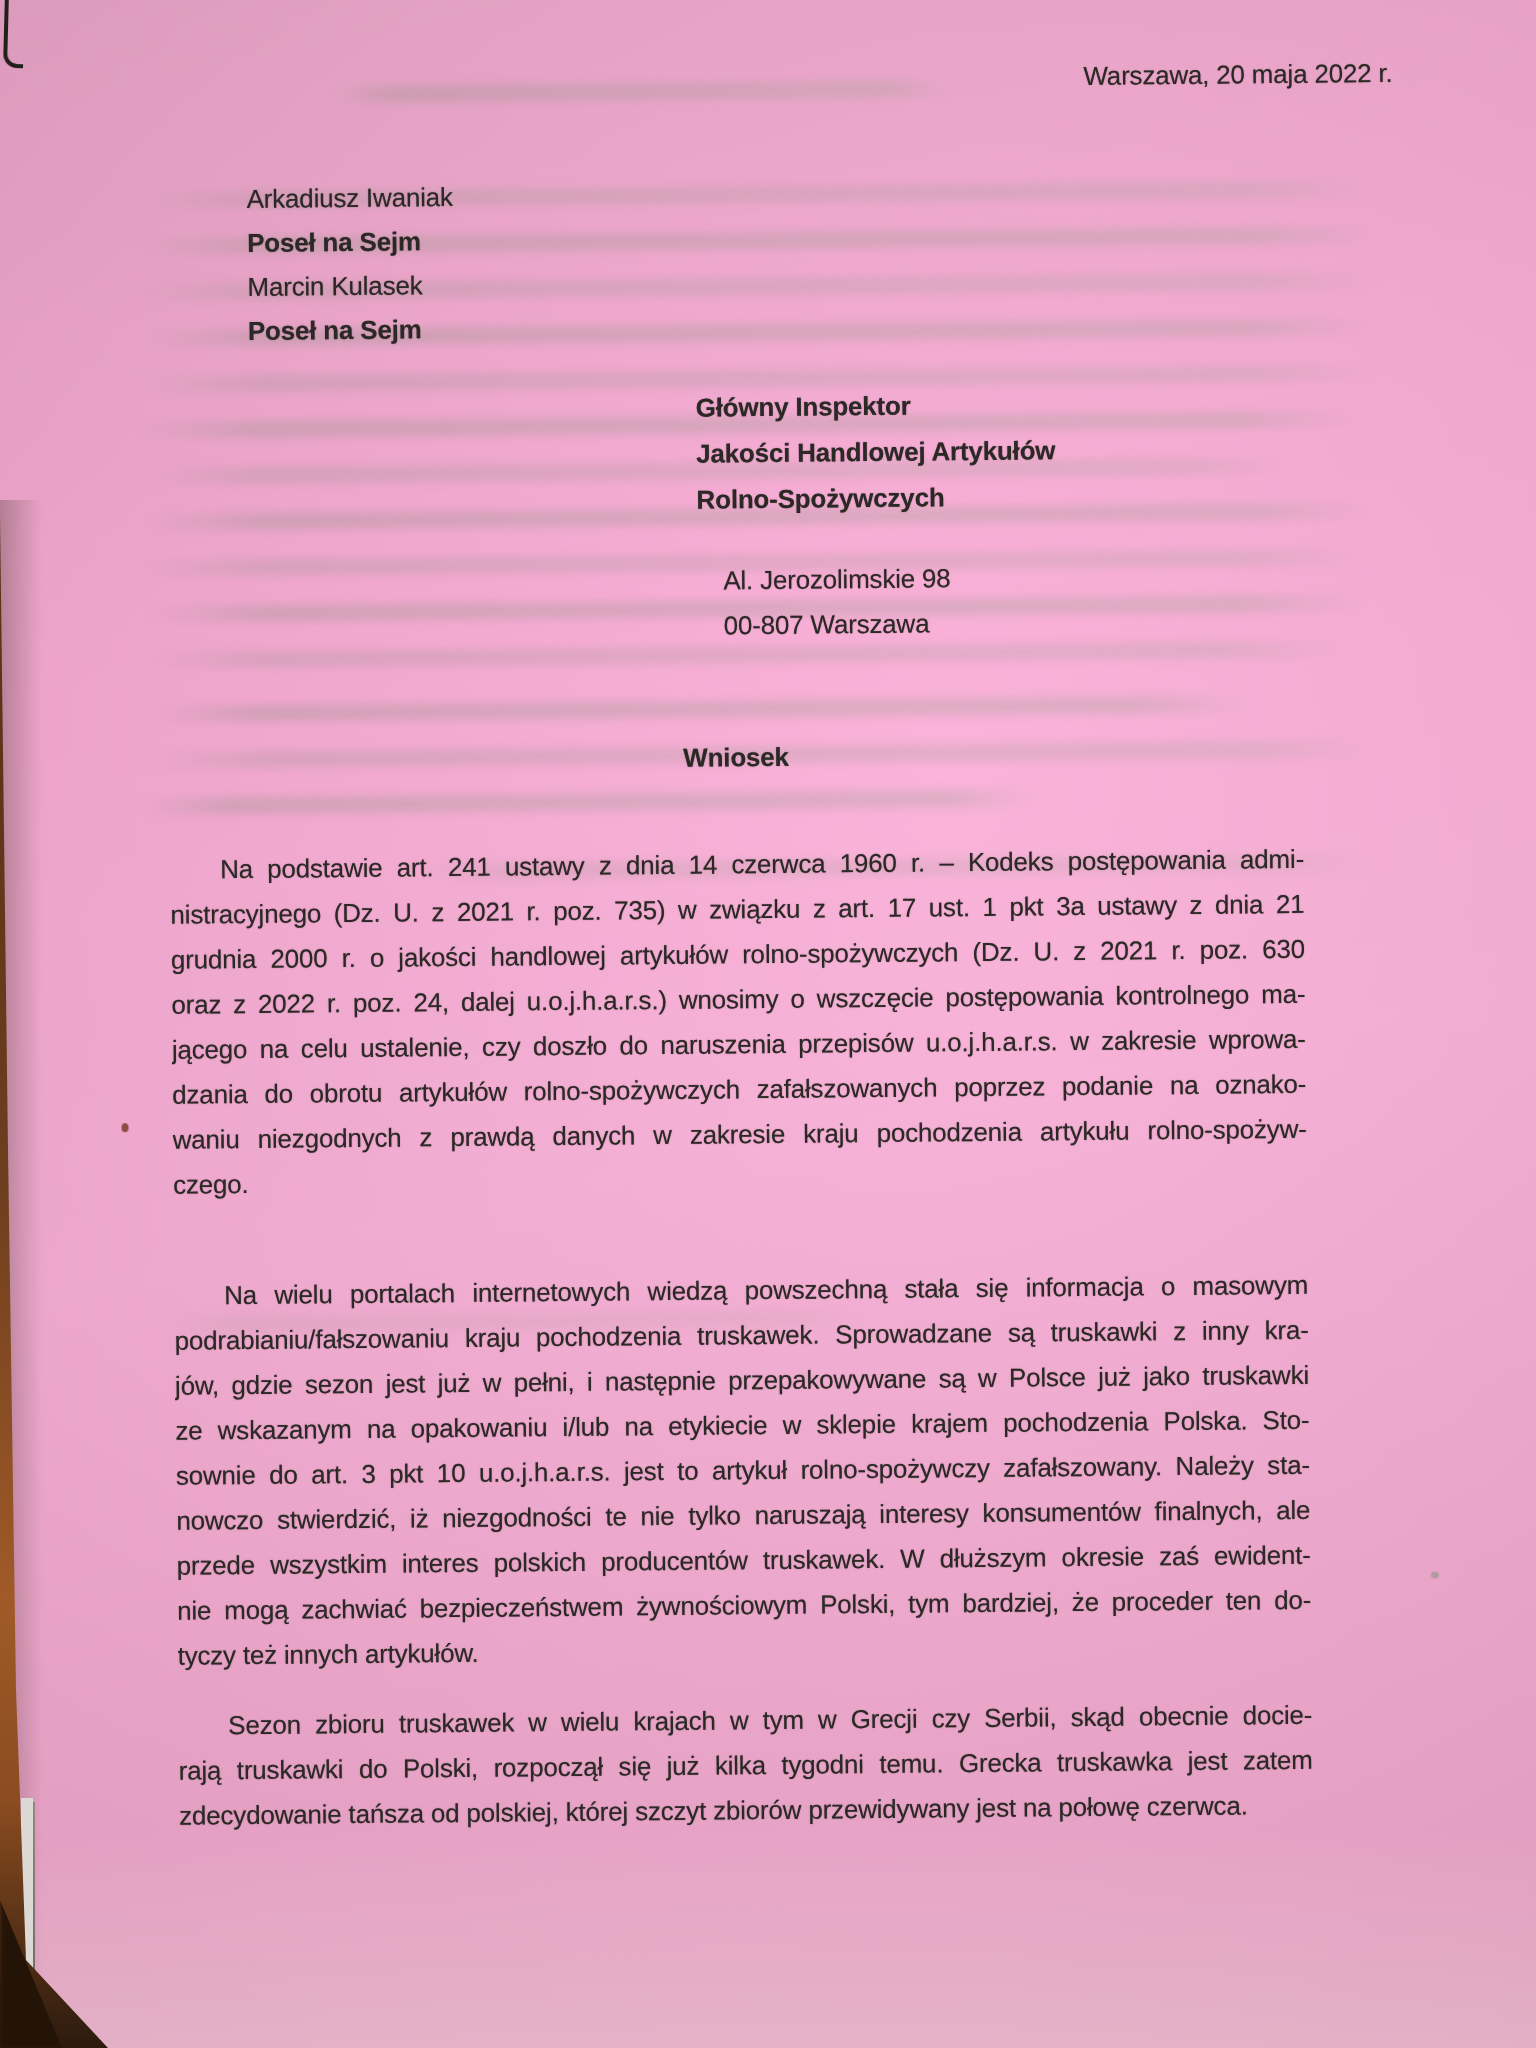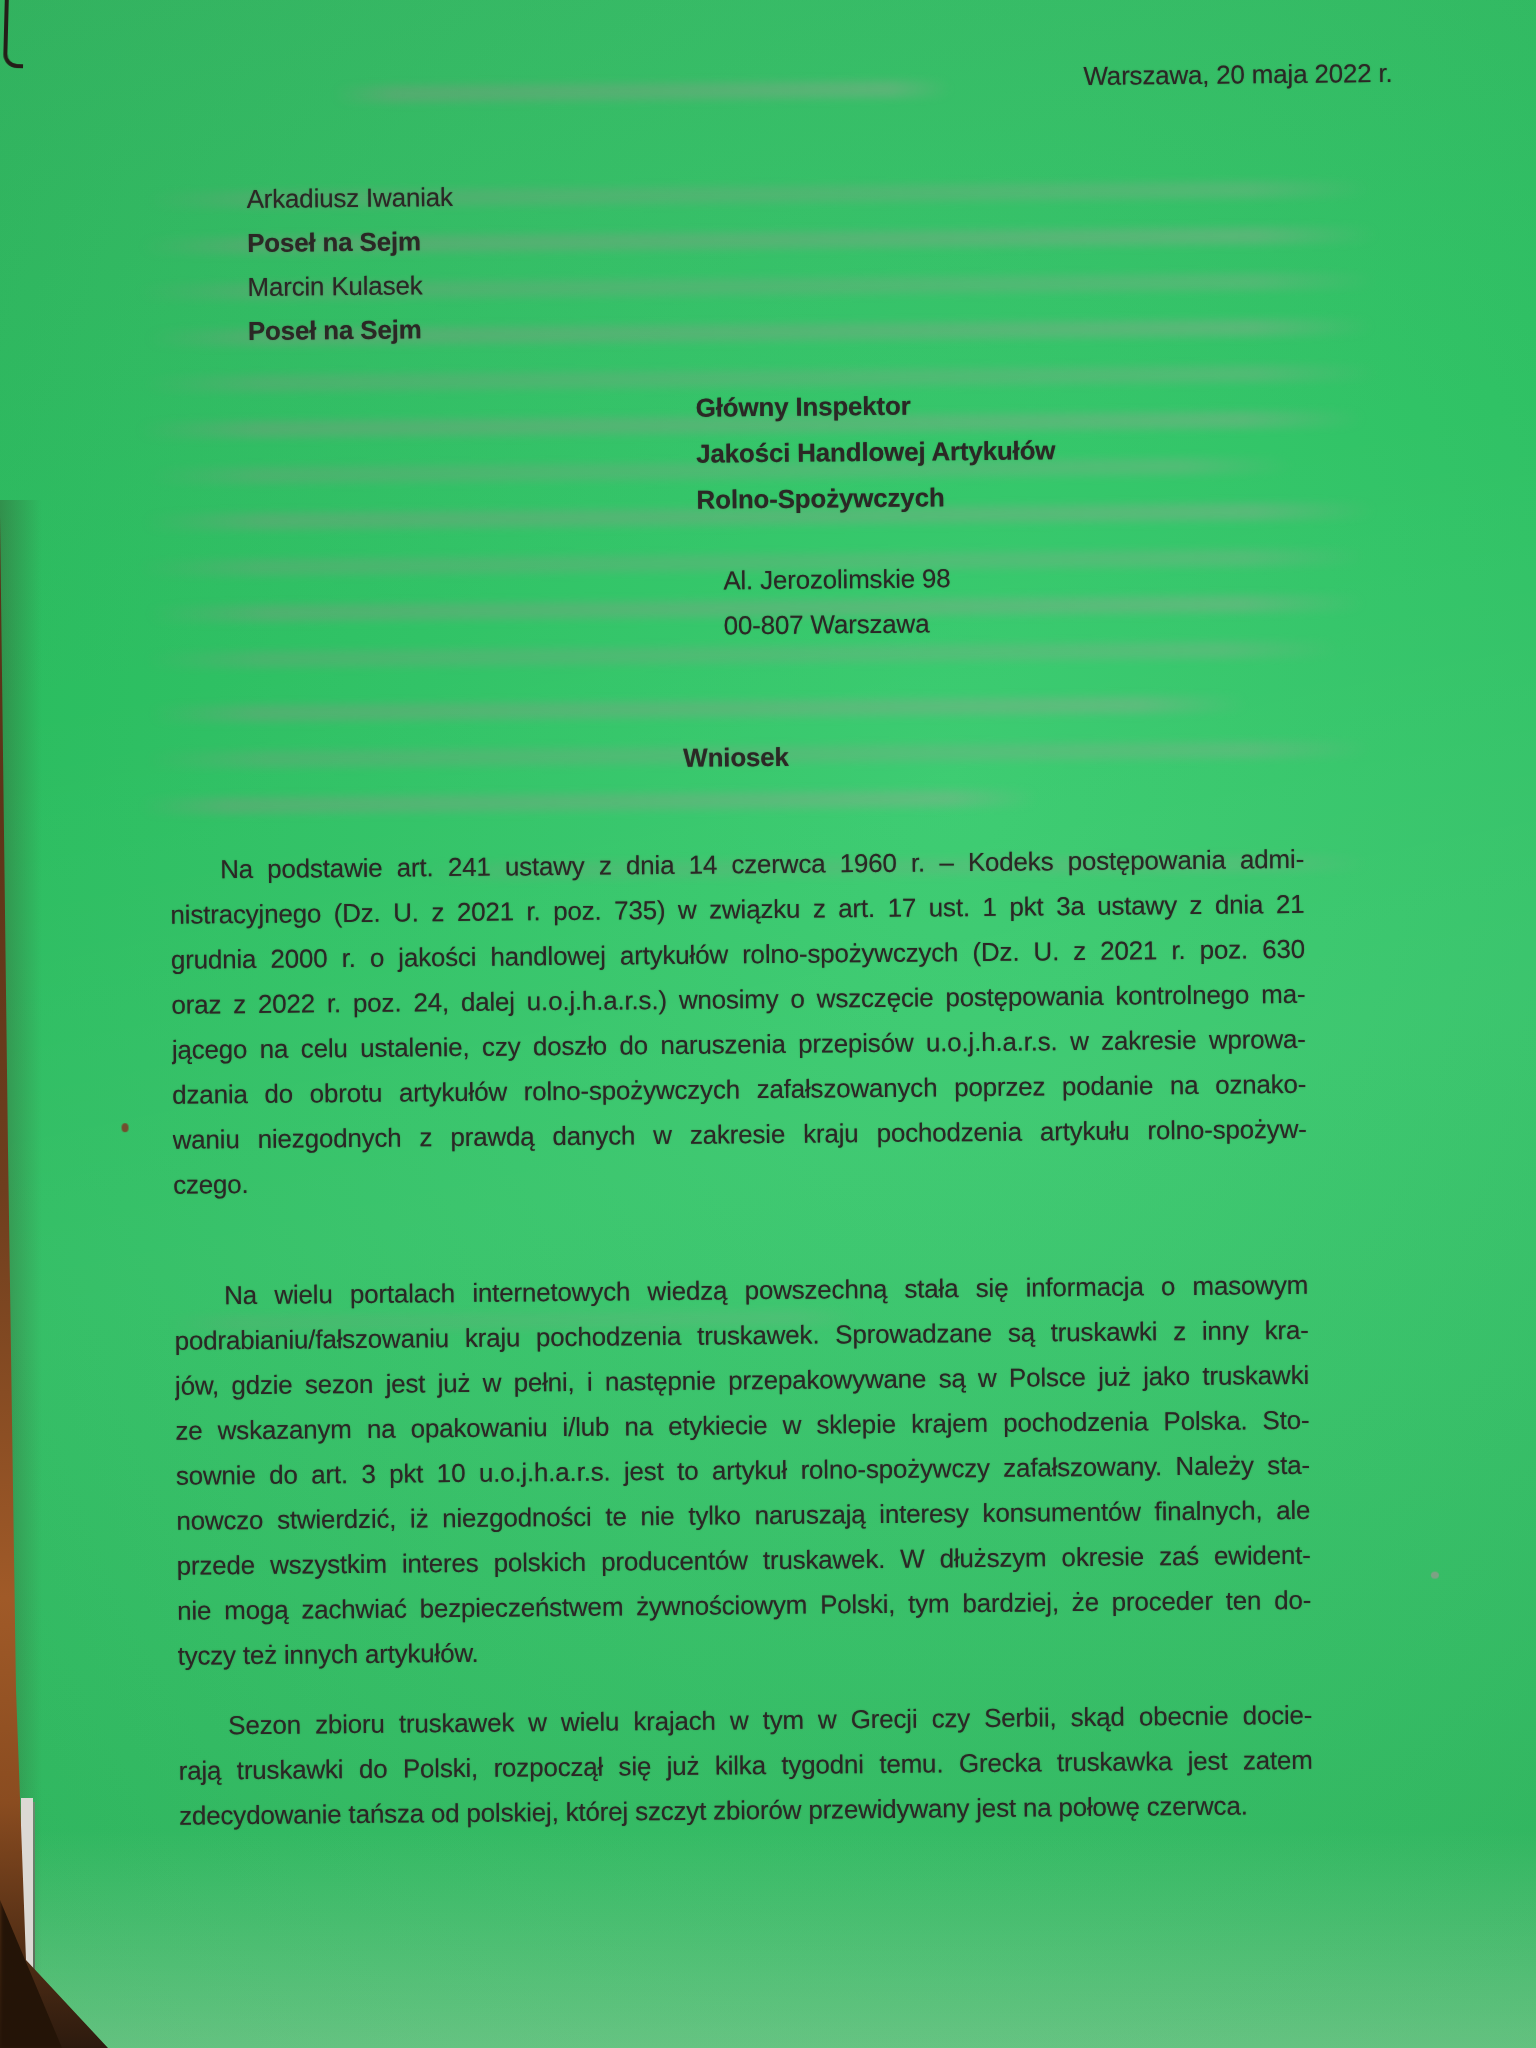--- a/index.html
+++ b/index.html
@@ -1,18 +1,18 @@
 <!DOCTYPE html>
 <html><head>
 <meta charset="utf-8">
 <style>
   html,body { margin:0; padding:0; background:#1a1a1a; }
   .photo {
     position:relative; width:1536px; height:2048px; overflow:hidden;
-    background:#22c55e;
+    background:#f9a8d4;
     font-family:"Liberation Sans", sans-serif;
   }
   
   .tone { position:absolute; inset:0; pointer-events:none; }
   .tone1 { background:linear-gradient(168deg, rgba(120,115,108,.12) 0%, rgba(255,255,255,0) 30%, rgba(255,255,255,.06) 55%, rgba(110,100,88,.09) 100%); }
   .tone2 { background:radial-gradient(ellipse at 62% 38%, rgba(255,255,255,.10) 0%, rgba(70,62,52,.10) 100%); }
   .tone3 { top:1830px; height:218px; inset:auto 0 0 0; background:linear-gradient(180deg, rgba(235,228,216,0), rgba(236,229,217,.28)); }
 
   
   .content {

